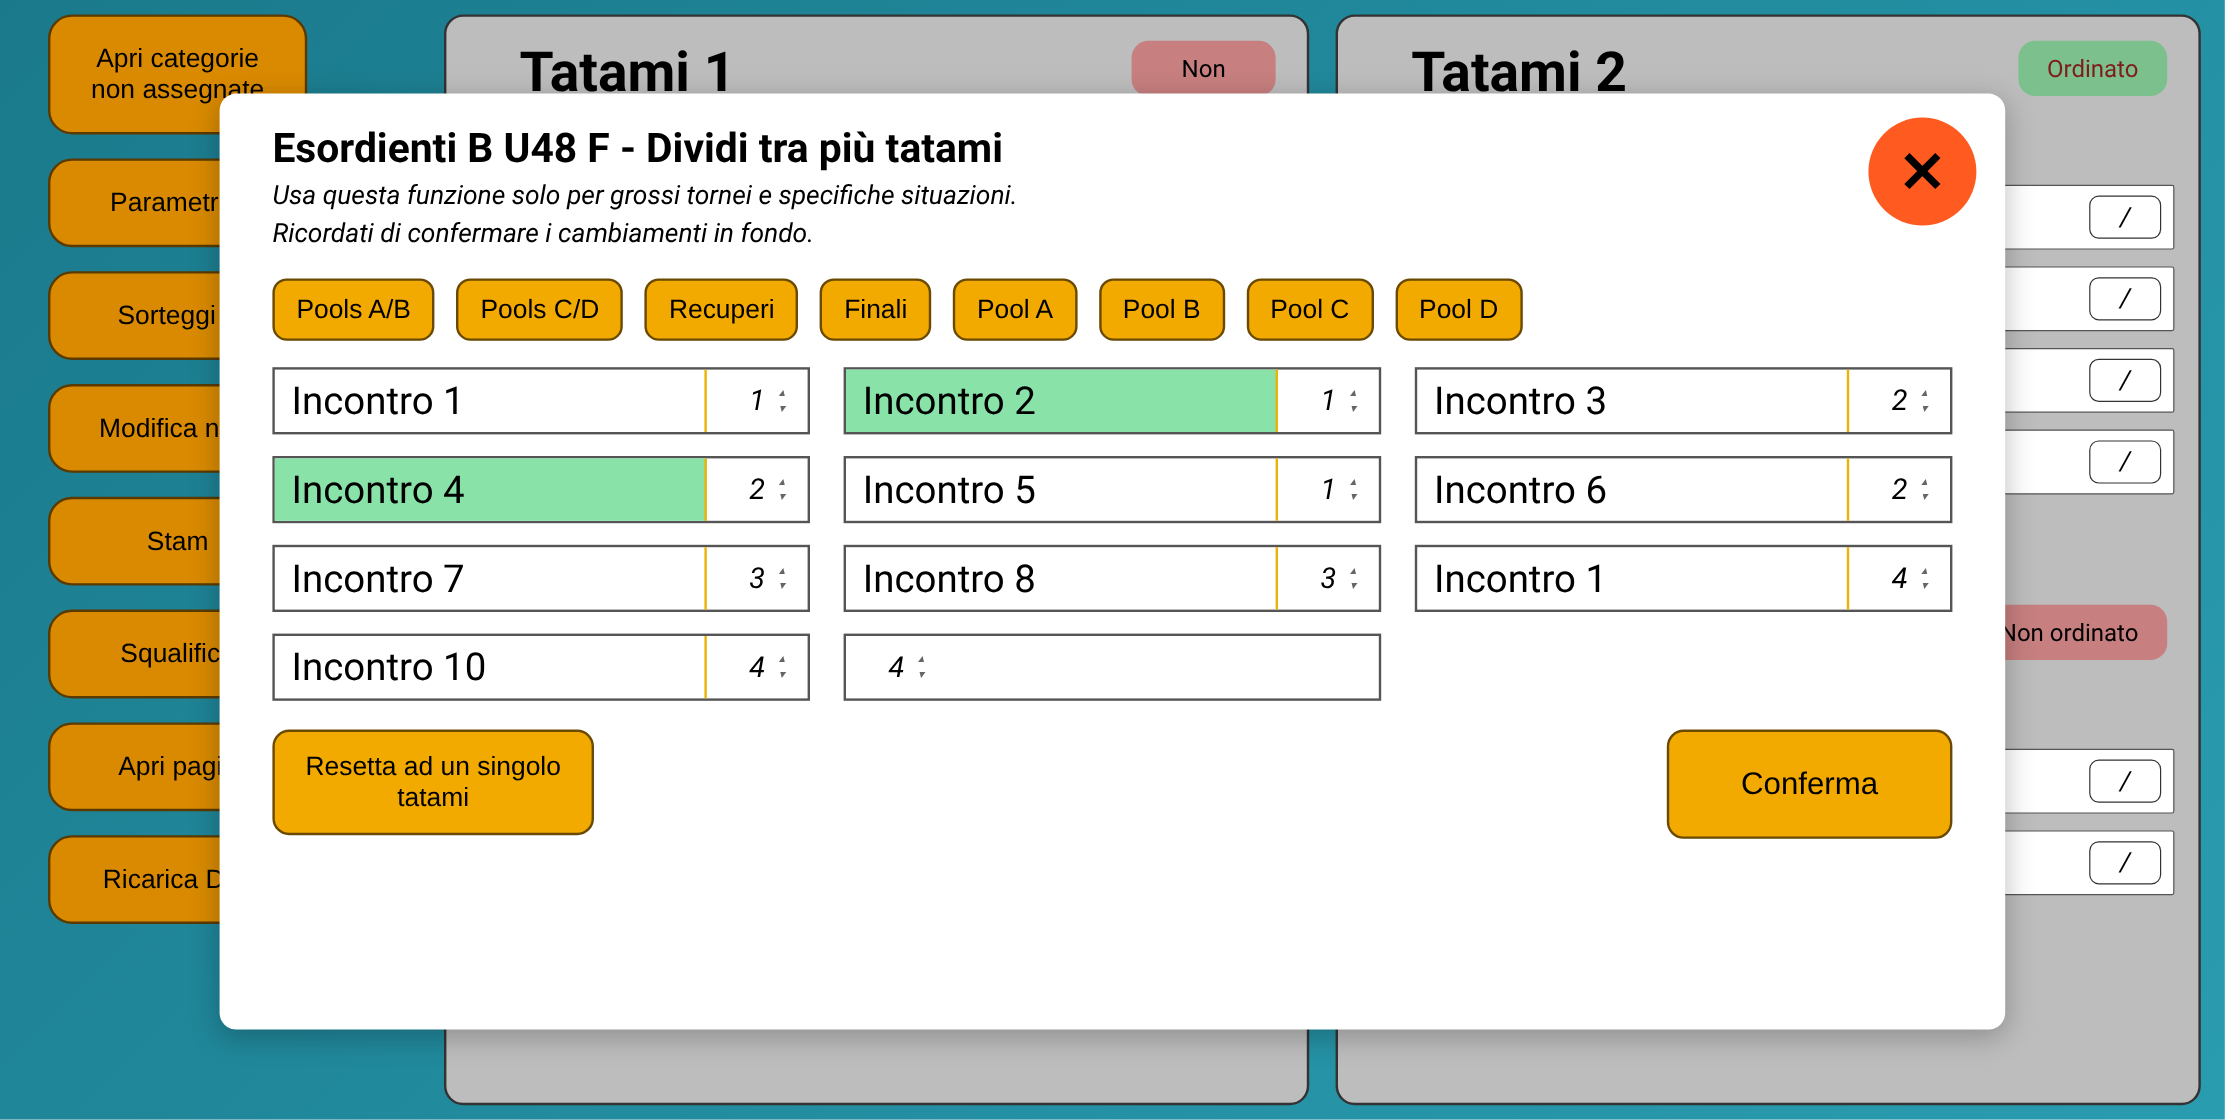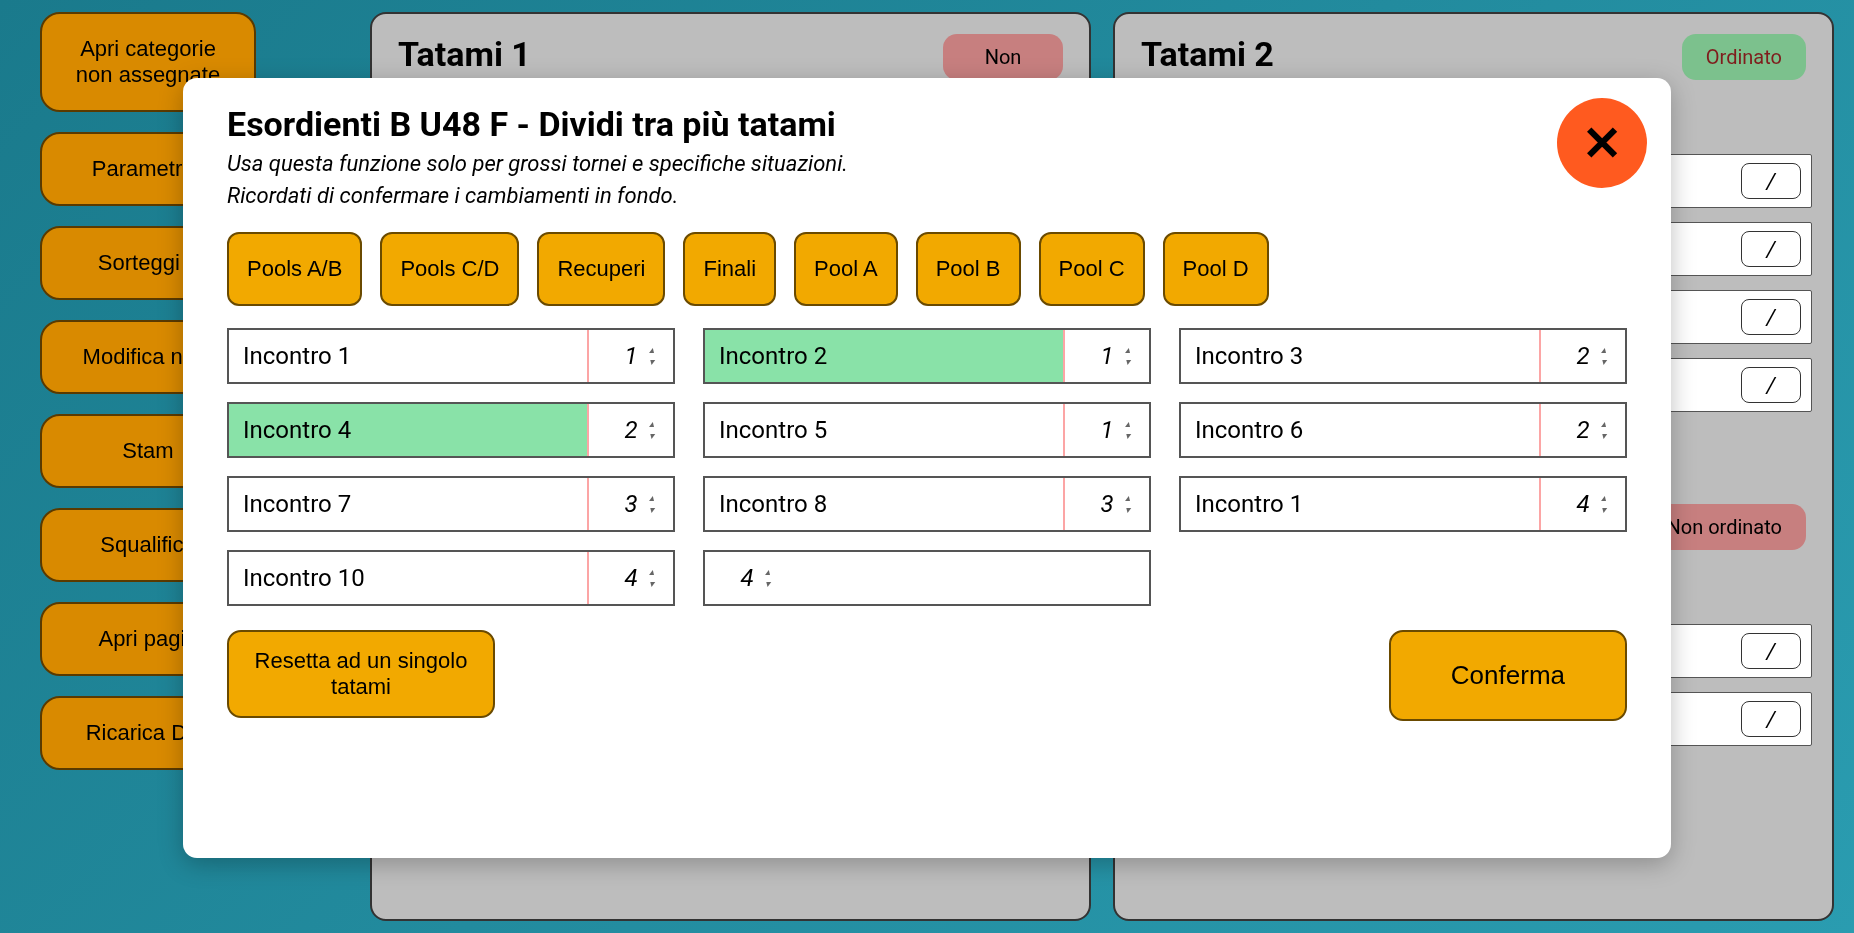--- a/index.html
+++ b/index.html
@@ -54,22 +54,23 @@
     padding: 20px 26px;
     position: relative;
   }
   .tatami-header {
     display: flex;
     justify-content: space-between;
     align-items: flex-start;
     margin-bottom: 30px;
   }
   .tatami-title {
-    font-size: 34px;
+    font-size: 46px;
     font-weight: 700;
+    margin-left: 35px;
   }
   .status-pill {
     border-radius: 14px;
     padding: 10px 24px;
     font-size: 20px;
     text-align: center;
     line-height: 1.3;
     min-width: 120px;
   }
   .status-non { background: #c77f7f; color:#000000;}
@@ -148,21 +149,21 @@
   }
   .tab-row{
     display:flex;
     gap:18px;
     margin-bottom:22px;
   }
   .tab-btn{
     background:#f2a900;
     border:2px solid #6a4a00;
     border-radius:12px;
-    padding:22px 18px;
+    padding:11px 18px;
     font-size:22px;
     cursor:pointer;
   }
 
   .grid{
     display:grid;
     grid-template-columns: repeat(3, 1fr);
     gap:18px 28px;
     margin-bottom:24px;
   }
@@ -171,22 +172,22 @@
     border:2px solid #555;
     height:56px;
     align-items:stretch;
     background:#fff;
   }
   .row-cell.green .row-label{ background:#89e2a8; }
   .row-label{
     flex:1;
     display:flex;align-items:center;
     padding-left:14px;
-    font-size:24px;
-    border-right:2px solid #fca5a5;
+    font-size:32px;
+    border-right:2px solid #eab308;
   }
   .row-spin{
     width:84px;
     display:flex;align-items:center;justify-content:center;
     font-style:italic;
     font-size:24px;
     position:relative;
   }
   .spin-handle{
     position:absolute;

